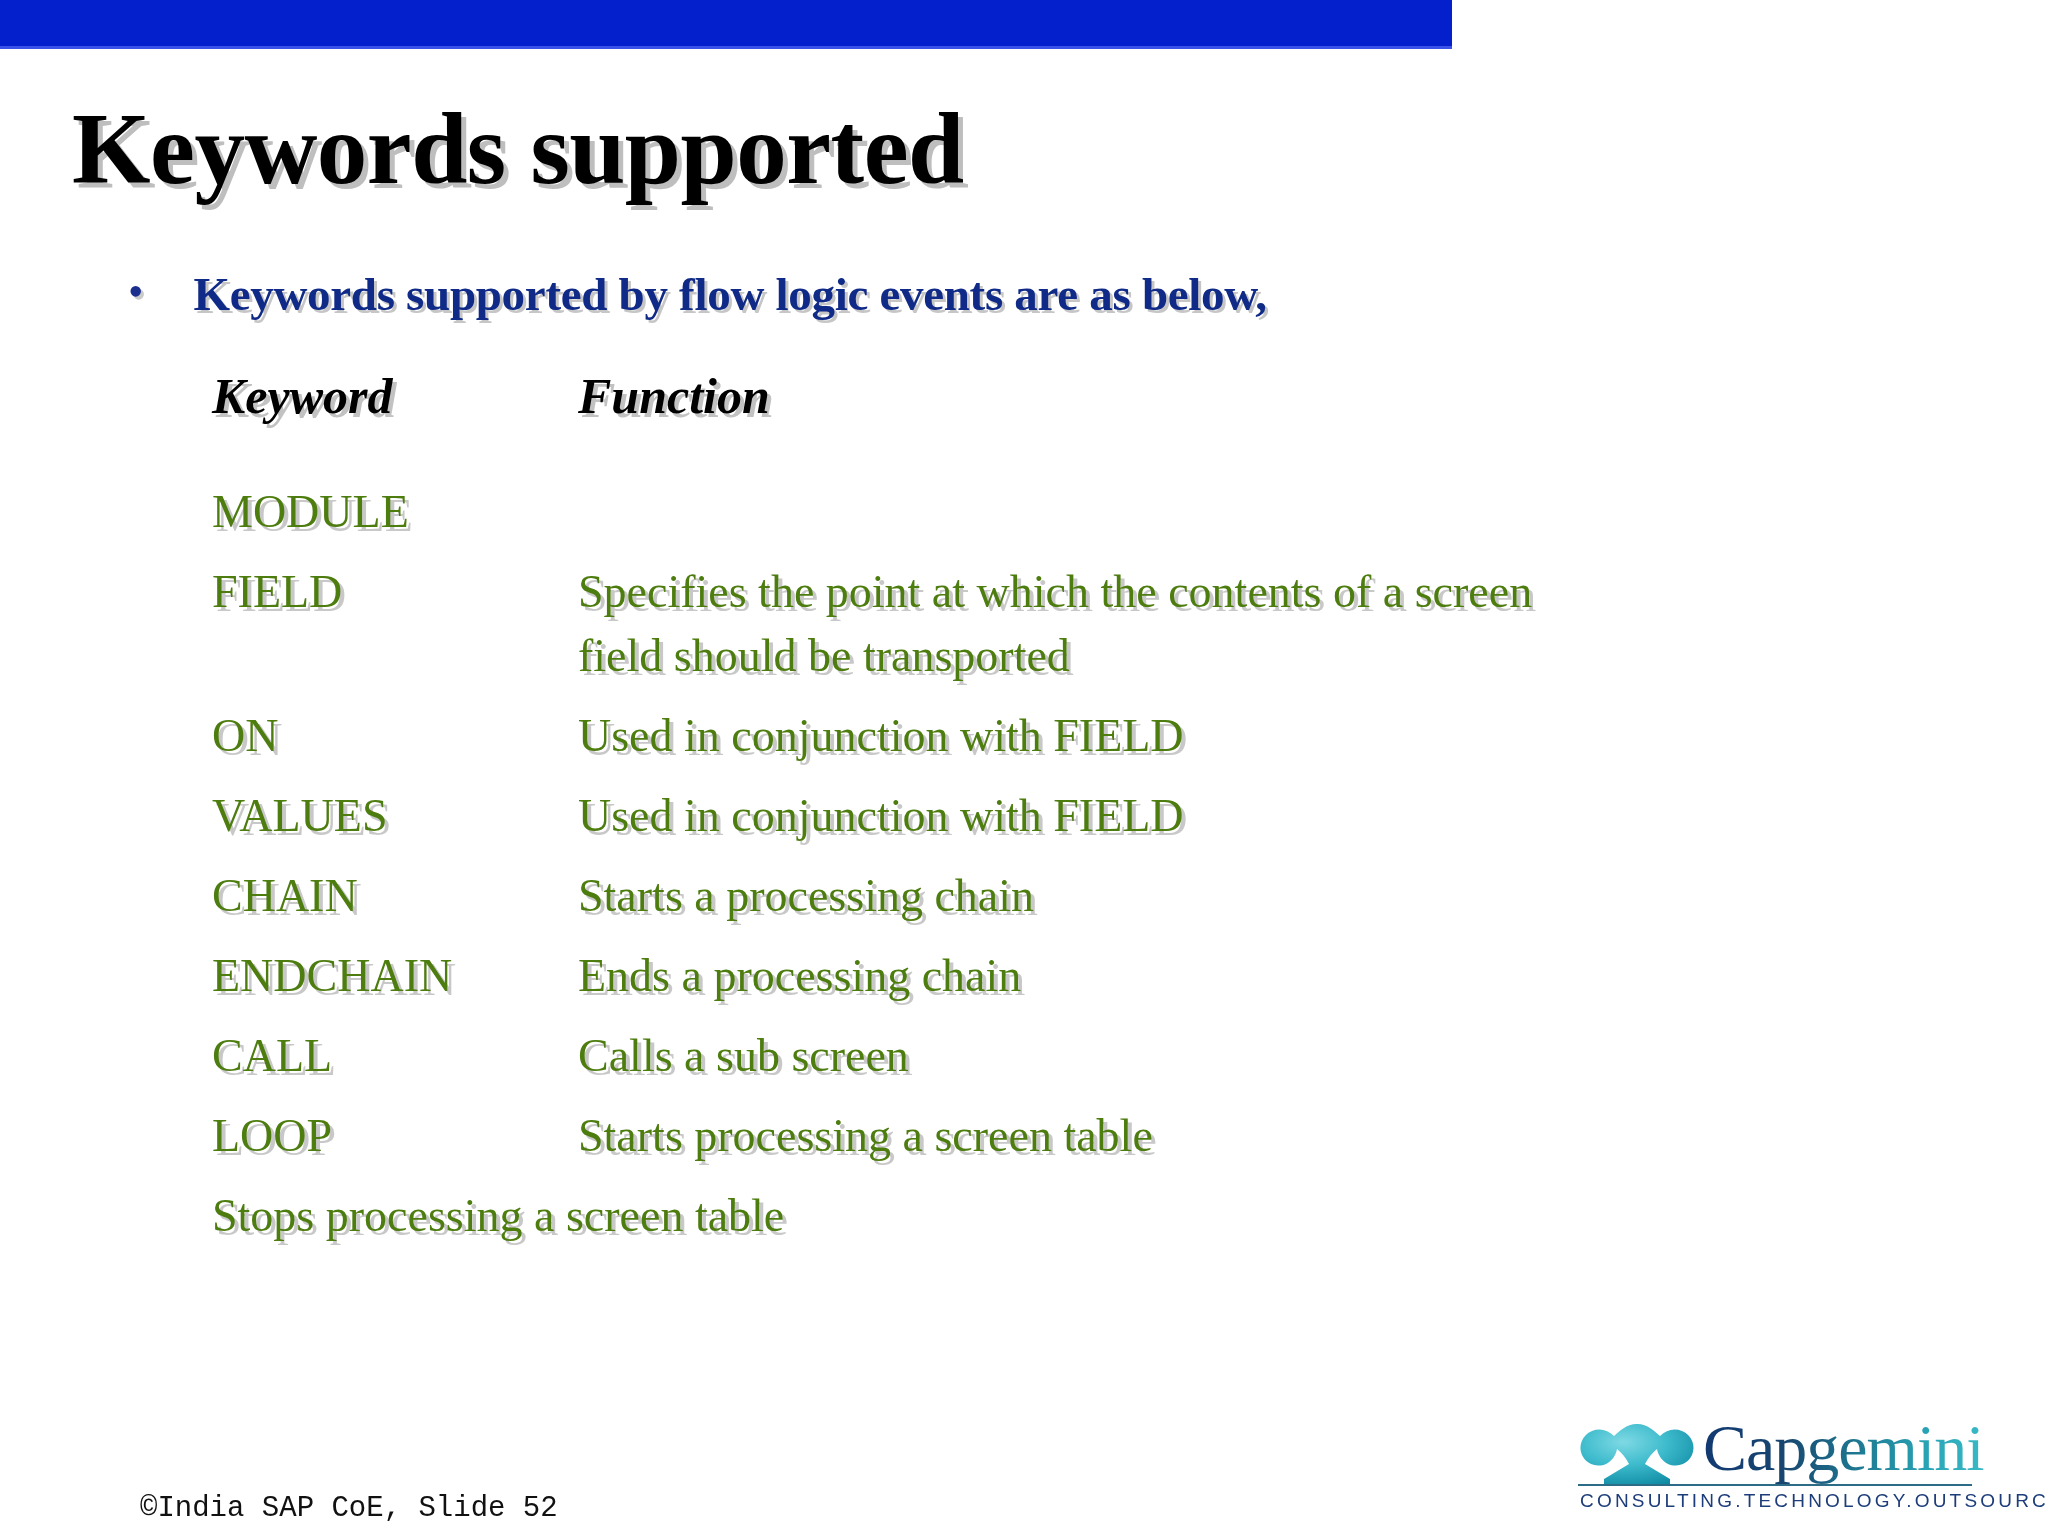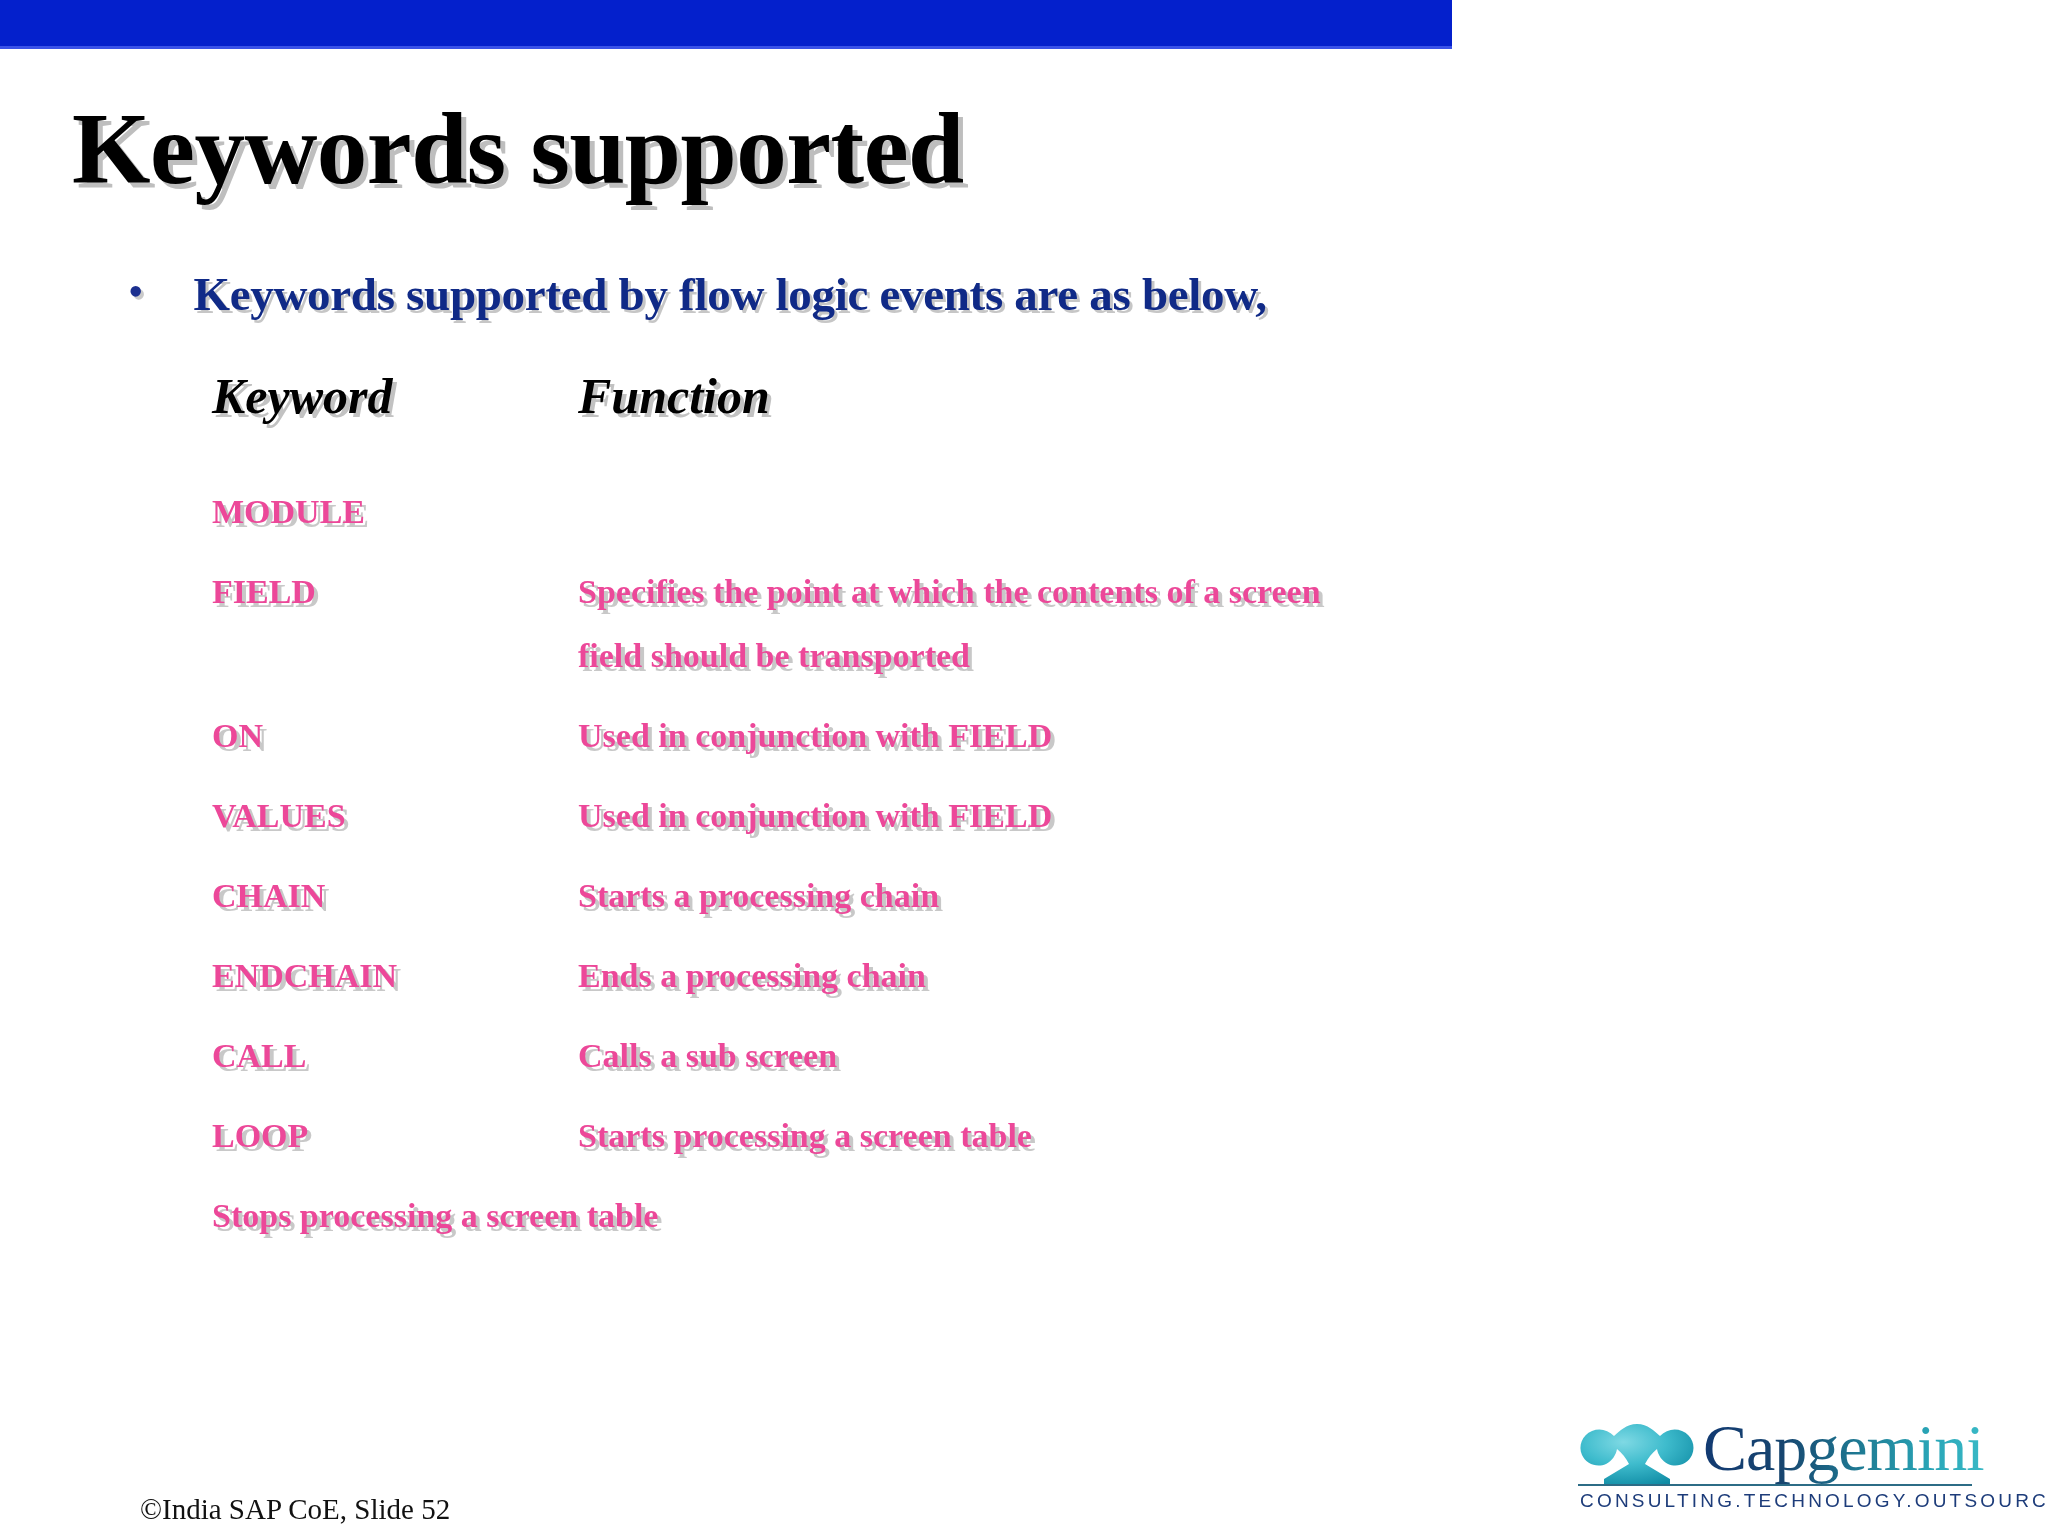--- a/index.html
+++ b/index.html
@@ -107,24 +107,24 @@
     color: #000000;
     text-shadow: 4px 4px 0 rgba(150,150,150,0.58);
     font-style: italic;
   }
 
   .kw-row {
     margin-bottom: 16px;
   }
   .kw-row .cell {
     font-family: "Liberation Serif", serif;
-    font-weight: bold;
-    font-size: 34px;
+    font-weight: normal;
+    font-size: 46px;
     line-height: 64px;
-    color: #ec4899;
+    color: #4d7c0f;
     text-shadow: 4px 4px 0 rgba(155,155,155,0.55);
   }
   .kw-row .cell .line2 {
     display: block;
   }
 
   
   .logo {
     position: absolute;
     left: 1578px;
@@ -171,21 +171,21 @@
     letter-spacing: 3.2px;
     color: #1d3c7a;
     white-space: nowrap;
   }
 
   
   .footer {
     position: absolute;
     left: 140px;
     top: 1492px;
-    font-family: Liberation Serif, serif;
+    font-family: Liberation Mono, monospace;
     font-size: 29px;
     line-height: 34px;
     color: #111111;
     white-space: nowrap;
   }
 </style>
 </head>
 <body>
 
 <div id="slide">

